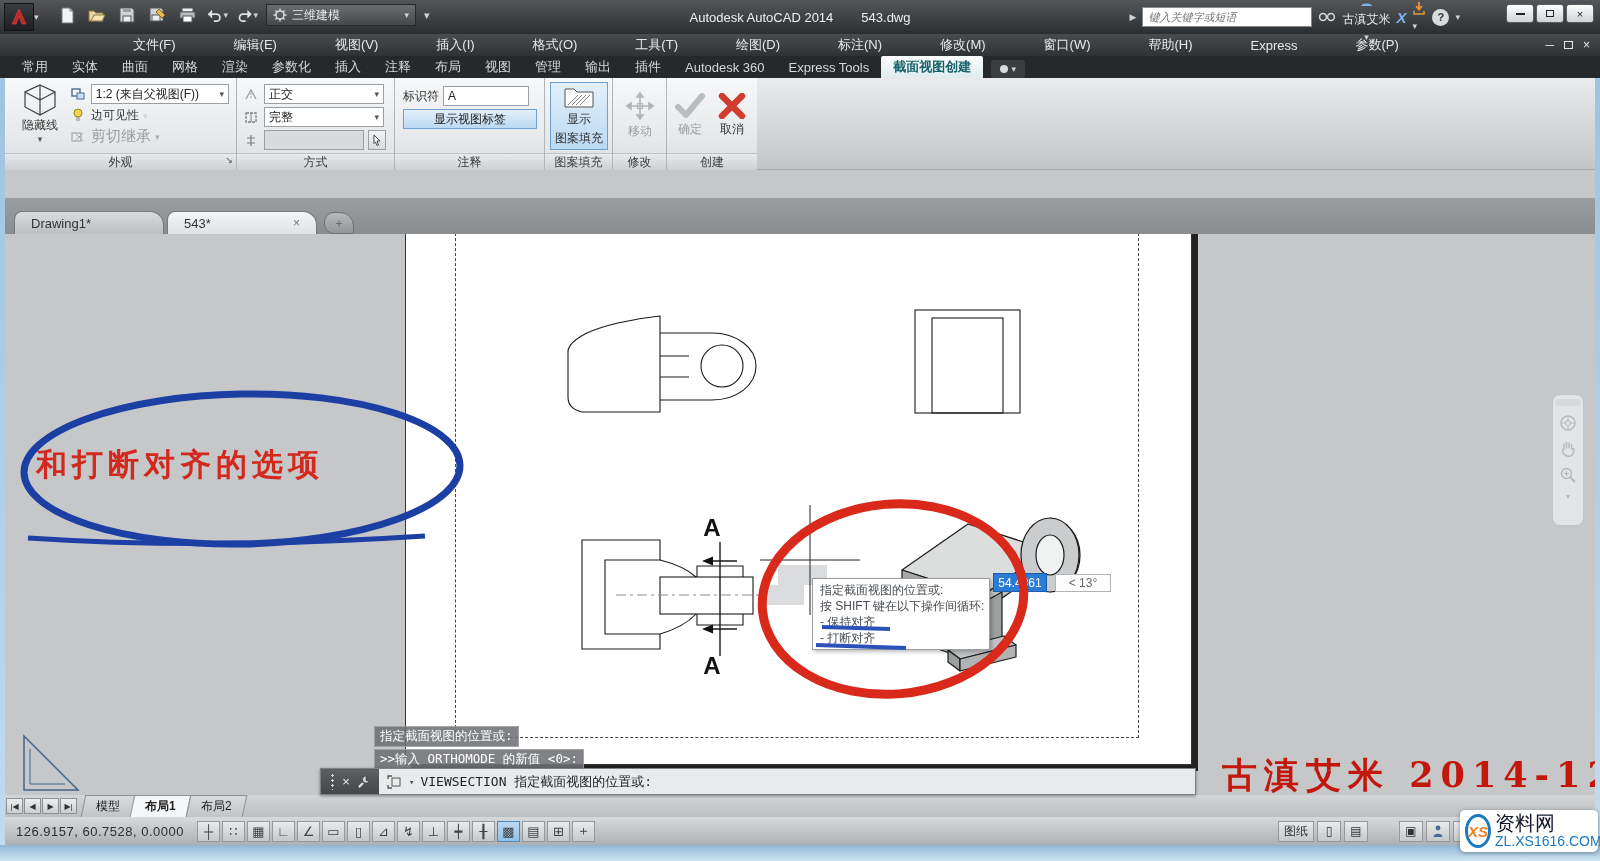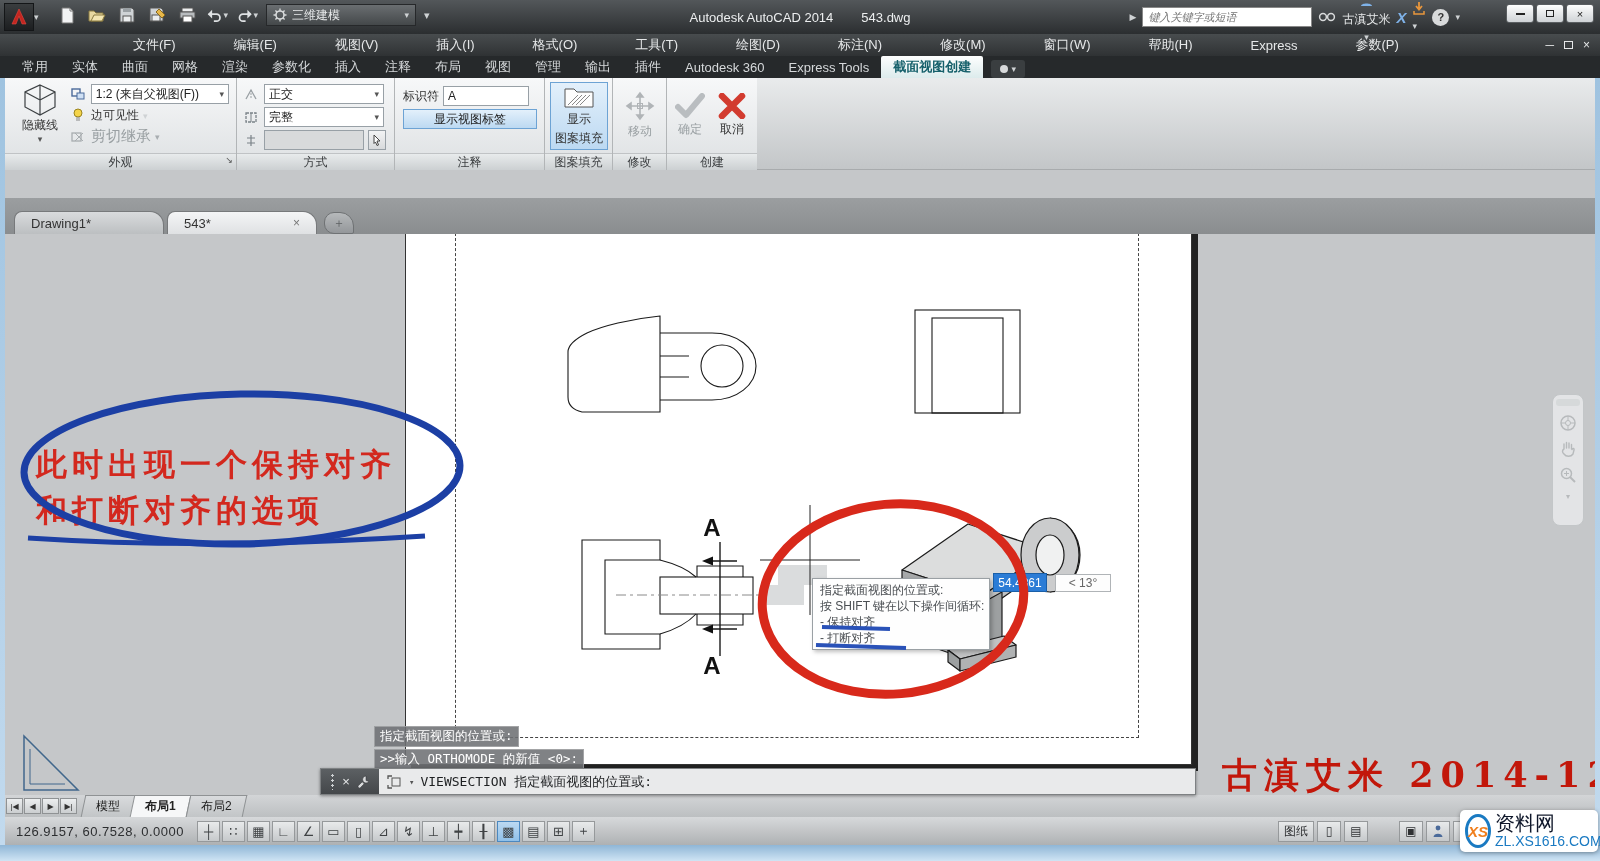--- a/index.html
+++ b/index.html
@@ -476,21 +476,20 @@
         <ellipse cx="1050" cy="357" rx="14" ry="20" fill="#f0f1f1"></ellipse>
       </g>
 
       <g stroke="#41678c" fill="none">
         <path d="M24,538 L24,592 L78,592 Z" stroke-width="1.5"></path>
         <path d="M30,551 L30,586 L65,586" stroke-width="1"></path>
       </g>
     </svg>
 
     <div class="rednote">
-      <div>此时出现一个保持对齐</div>
       <div>和打断对齐的选项</div>
     </div>
 
     <div class="tooltip">
       <div>指定截面视图的位置或:</div>
       <div>按 SHIFT 键在以下操作间循环:</div>
       <div>- 保持对齐</div>
       <div>- 打断对齐</div>
     </div>
 

